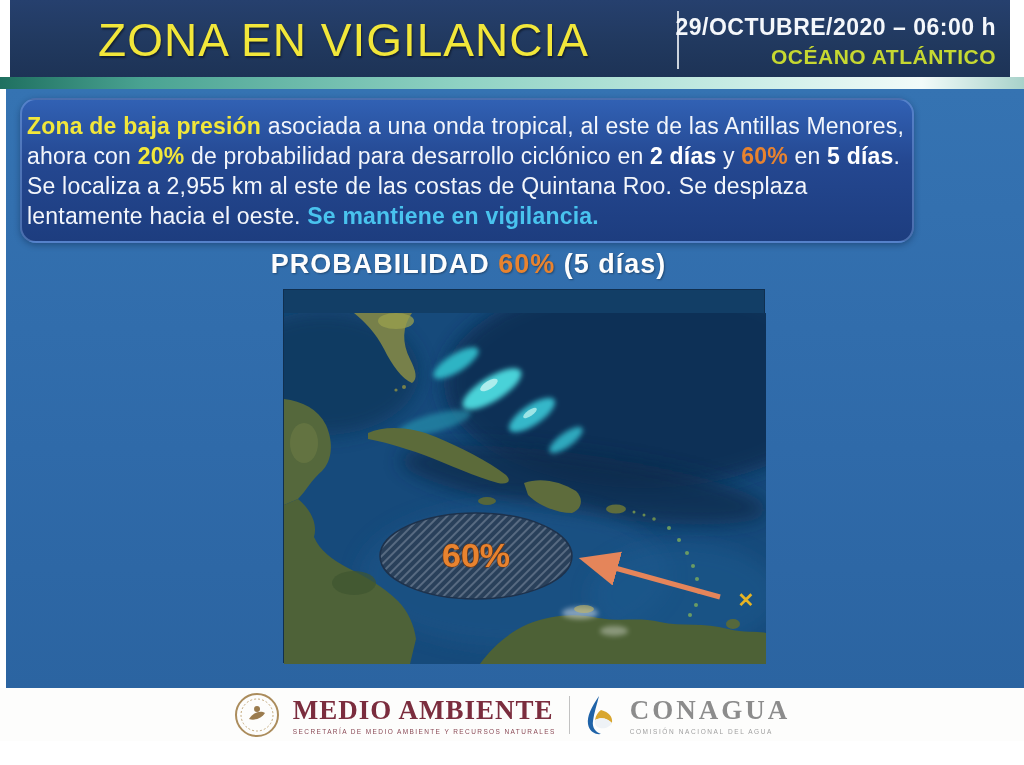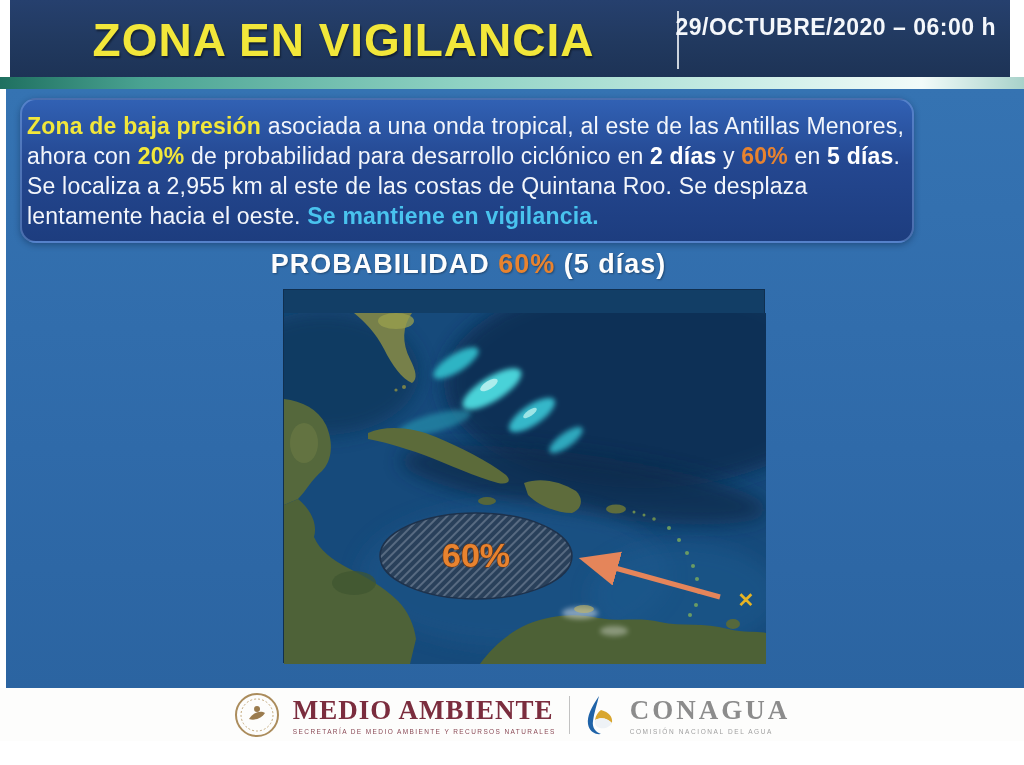--- a/index.html
+++ b/index.html
@@ -4,21 +4,21 @@
 <style>
   * { margin:0; padding:0; box-sizing:border-box; }
   html,body { background:#ffffff; }
   body { font-family:"Liberation Sans", sans-serif; }
   .page { position:relative; width:1024px; height:765px; background:#ffffff; overflow:hidden; }
 
   
   .hdr { position:absolute; left:10px; top:0; width:1000px; height:77px;
          background:linear-gradient(180deg,#26406e 0%,#21395f 55%,#1d3356 100%); }
   .hdr-title { position:absolute; left:0; top:13px; width:667px; text-align:center;
-               font-size:46px; font-weight:bold; letter-spacing:1px; color:#f2e73a;
+               font-size:46px; font-weight:normal; letter-spacing:1px; color:#f2e73a;
                text-shadow:1px 2px 2px rgba(0,0,0,.45); }
   .hdr-div { position:absolute; left:667px; top:11px; width:2px; height:58px;
              background:rgba(235,240,245,.85); }
   .hdr-right { position:absolute; right:14px; top:14px; text-align:right; }
   .hdr-date { font-size:23px; font-weight:bold; color:#f4f7fb; letter-spacing:.5px;margin-left:24px; }
   .hdr-region { font-size:21px; font-weight:bold; color:#c6d831; margin-top:4px; letter-spacing:.5px; }
 
   
   .tealbar { position:absolute; left:0; top:77px; width:1024px; height:12px;
              background:linear-gradient(90deg,#1f7060 0%,#4aa392 14%,#8fd2c3 45%,#cdeee7 74%,#f2fbf9 90%,#a8d2ca 100%); }
@@ -84,20 +84,21 @@
 </head>
 <body>
 
 <div class="page">
 
   <div class="hdr">
     <div class="hdr-title">ZONA EN VIGILANCIA</div>
     <div class="hdr-div"></div>
     <div class="hdr-right">
       <div class="hdr-date">29/OCTUBRE/2020 – 06:00 h</div>
+      <div class="hdr-region">OCÉANO ATLÁNTICO</div>
     </div>
   </div>
 
   <div class="tealbar"></div>
 
   <div class="main">
 
     <div class="advisory">
       <p><span class="hl-yellow">Zona de baja presión</span><span> asociada a una onda tropical, al este de las Antillas Menores, ahora con </span><span class="hl-yellow">20%</span><span> de probabilidad para desarrollo ciclónico en </span><span class="hl-bold">2 días</span><span> y </span><span class="hl-orange">60%</span><span> en </span><span class="hl-bold">5 días</span><span>. Se localiza a 2,955 km al este de las costas de Quintana Roo. Se desplaza lentamente hacia el oeste. </span><span class="hl-cyan">Se mantiene en vigilancia.</span></p>
     </div>

